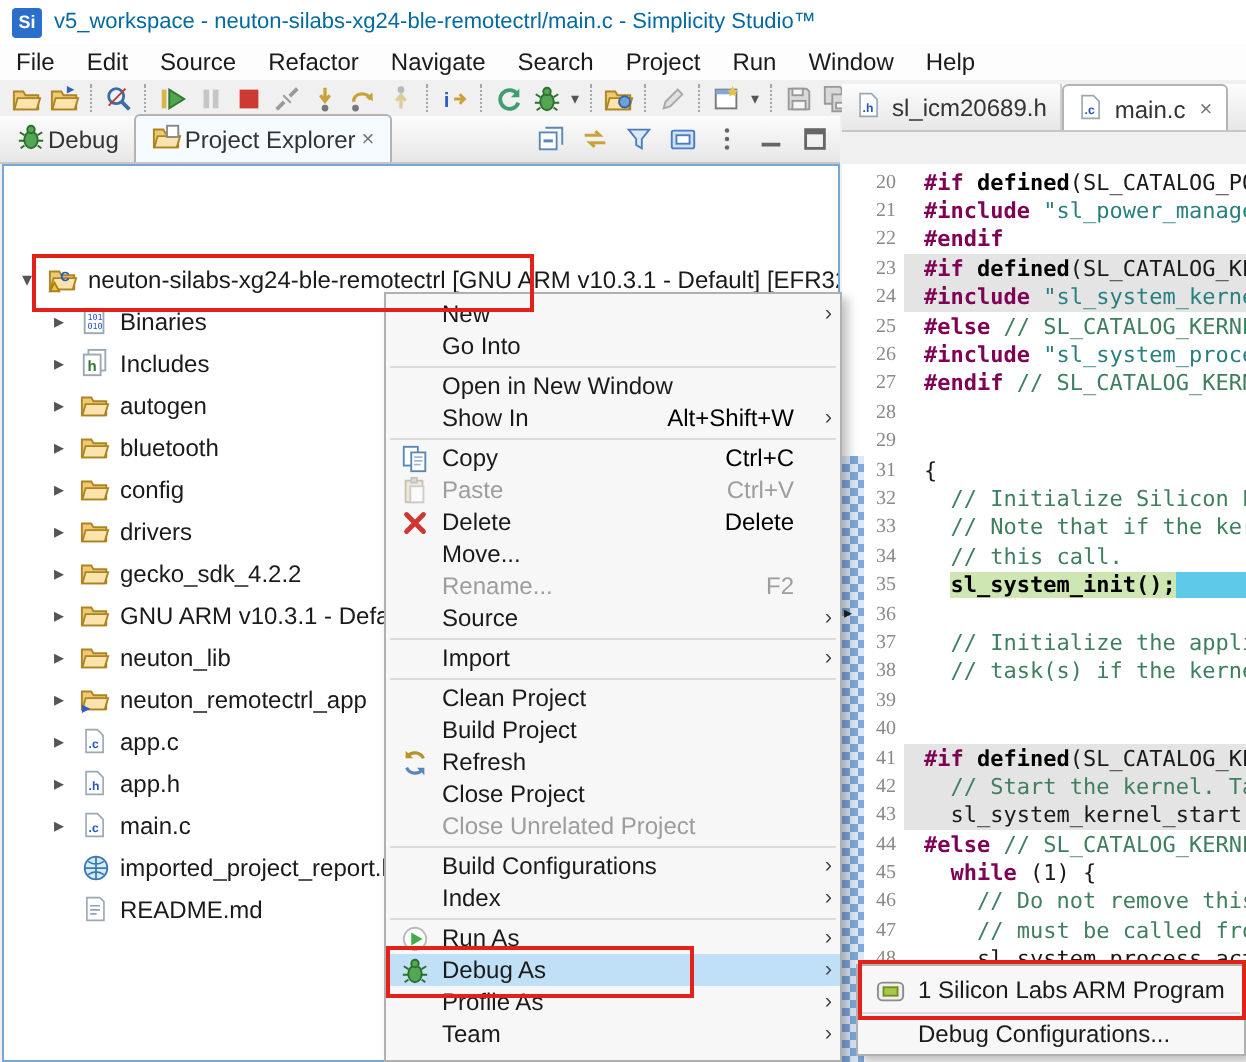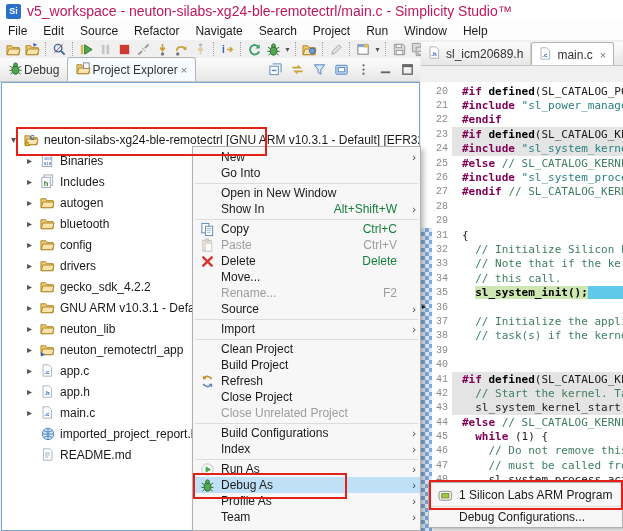--- a/index.html
+++ b/index.html
@@ -3,21 +3,21 @@
 <meta charset="utf-8">
 <style>
   html,body{margin:0;padding:0}
   body{width:623px;height:531px;position:relative;overflow:hidden;
        font-family:"Liberation Sans",sans-serif;background:#f0f0f0;font-size:12px;color:#1a1a1a}
   
   .titlebar{position:absolute;left:0;top:0;right:0;height:22px;background:#ffffff;
             display:flex;align-items:center;padding-left:6px;box-sizing:border-box}
   .si-icon{width:15px;height:15px;background:#2a6fc9;color:#fff;font-size:9px;font-weight:bold;
            display:flex;align-items:center;justify-content:center;border-radius:2px;margin-right:6px;flex:none}
-  .title-text{font-size:14px;color:#be185d;white-space:nowrap}
+  .title-text{font-size:11px;color:#0369a1;white-space:nowrap}
   
   .menubar{position:absolute;left:0;top:22px;right:0;height:18px;background:#fdfdfd;display:flex;align-items:center}
   .menu-item{padding:1px 8px;cursor:default}
   
   .toolbar{position:absolute;left:0;top:40px;right:0;height:18px;background:#f0f0f0;
            display:flex;align-items:center;padding-left:4px}
   .ticon{width:19px;height:18px;display:flex;align-items:center;justify-content:center;flex:none}
   .ticon.caret{width:9px;font-size:8px;color:#555}
   .tsep{width:1px;height:14px;border-left:1px dotted #a8a8a8;margin:0 3px;flex:none}
   
@@ -47,21 +47,21 @@
   .tico{width:17px;height:16px;display:flex;align-items:center;justify-content:center;flex:none}
   
   .editor-area{position:absolute;left:421px;top:82px;right:0;bottom:0;background:#fff;overflow:hidden;z-index:1}
   .hatch{position:absolute;left:0;top:146px;bottom:0;width:11px;
          background:repeating-conic-gradient(#7ea8da 0% 25%, #dce8f5 0% 50%);background-size:8px 8px}
   .cmarker{position:absolute;left:1px;font-size:8px;color:#222;z-index:3}
   .code-lines{position:absolute;left:12px;top:2px;right:0}
   .cline{height:14.4px;display:flex;align-items:center;font-family:"DejaVu Sans Mono",monospace;
          font-size:11px;white-space:pre}
   .lnum{width:15px;text-align:right;color:#8a8a8a;padding-right:4px;font-size:10px;
-        font-family:Liberation Mono, monospace;flex:none}
+        font-family:Liberation Serif, serif;flex:none}
   .cbody{flex:1;display:flex;align-items:center;height:100%;overflow:hidden}
   .cbody.hlgray{background:#e4e4e4}
   .fold{width:10px;flex:none;display:flex;align-items:center;justify-content:center}
   .foldc{width:8px;height:8px;border:1px solid #9a9a9a;border-radius:50%;background:#fff;position:relative}
   .foldc::after{content:"";position:absolute;left:1.5px;top:3px;width:4px;height:1px;background:#666}
   .ccontent{white-space:pre;overflow:hidden}
   .t-d{color:#7f0055;font-weight:bold}
   .t-k{color:#7f0055;font-weight:bold}
   .t-b{font-weight:bold;color:#000}
   .t-s{color:#287f7f}
@@ -70,21 +70,21 @@
   .blue-block{display:inline-block;width:44px;height:13px;background:#5ec9e8;vertical-align:middle}
   
   .ctx{position:absolute;left:192px;top:146px;width:229px;height:385px;background:#f7f7f7;
        border:1px solid #b0b0b0;box-shadow:3px 3px 5px rgba(0,0,0,.25);box-sizing:border-box;
        padding-top:2px;z-index:40;overflow:hidden}
   .mi{height:16px;display:flex;align-items:center;padding:0 4px 0 5px}
   .mi.selected{background:#bfe0f7}
   .mi.disabled .ml,.mi.disabled .msc{color:#9d9d9d}
   .mic{width:19px;height:15px;display:flex;align-items:center;justify-content:center;flex:none}
   .ml{flex:none;padding-left:4px;white-space:nowrap}
-  .msc{margin-left:auto;padding-right:10px;color:#15803d;white-space:nowrap}
+  .msc{margin-left:auto;padding-right:10px;color:#000000;white-space:nowrap}
   .sub{width:9px;color:#444;font-size:11px;text-align:right;flex:none}
   .msep{border-top:1px solid #dcdcdc;margin:2px 2px 1px 2px;height:0}
   
   .submenu{position:absolute;left:428px;top:482px;width:195px;height:46px;background:#f7f7f7;
            border:1px solid #b0b0b0;box-shadow:3px 3px 5px rgba(0,0,0,.25);box-sizing:border-box;
            padding-top:3px;z-index:45;overflow:hidden}
   .smi{height:18px;display:flex;align-items:center;padding:0 6px}
   .smi .mic{width:20px}
   
   .redbox{position:absolute;border:2px solid #e32119;z-index:60;pointer-events:none}

